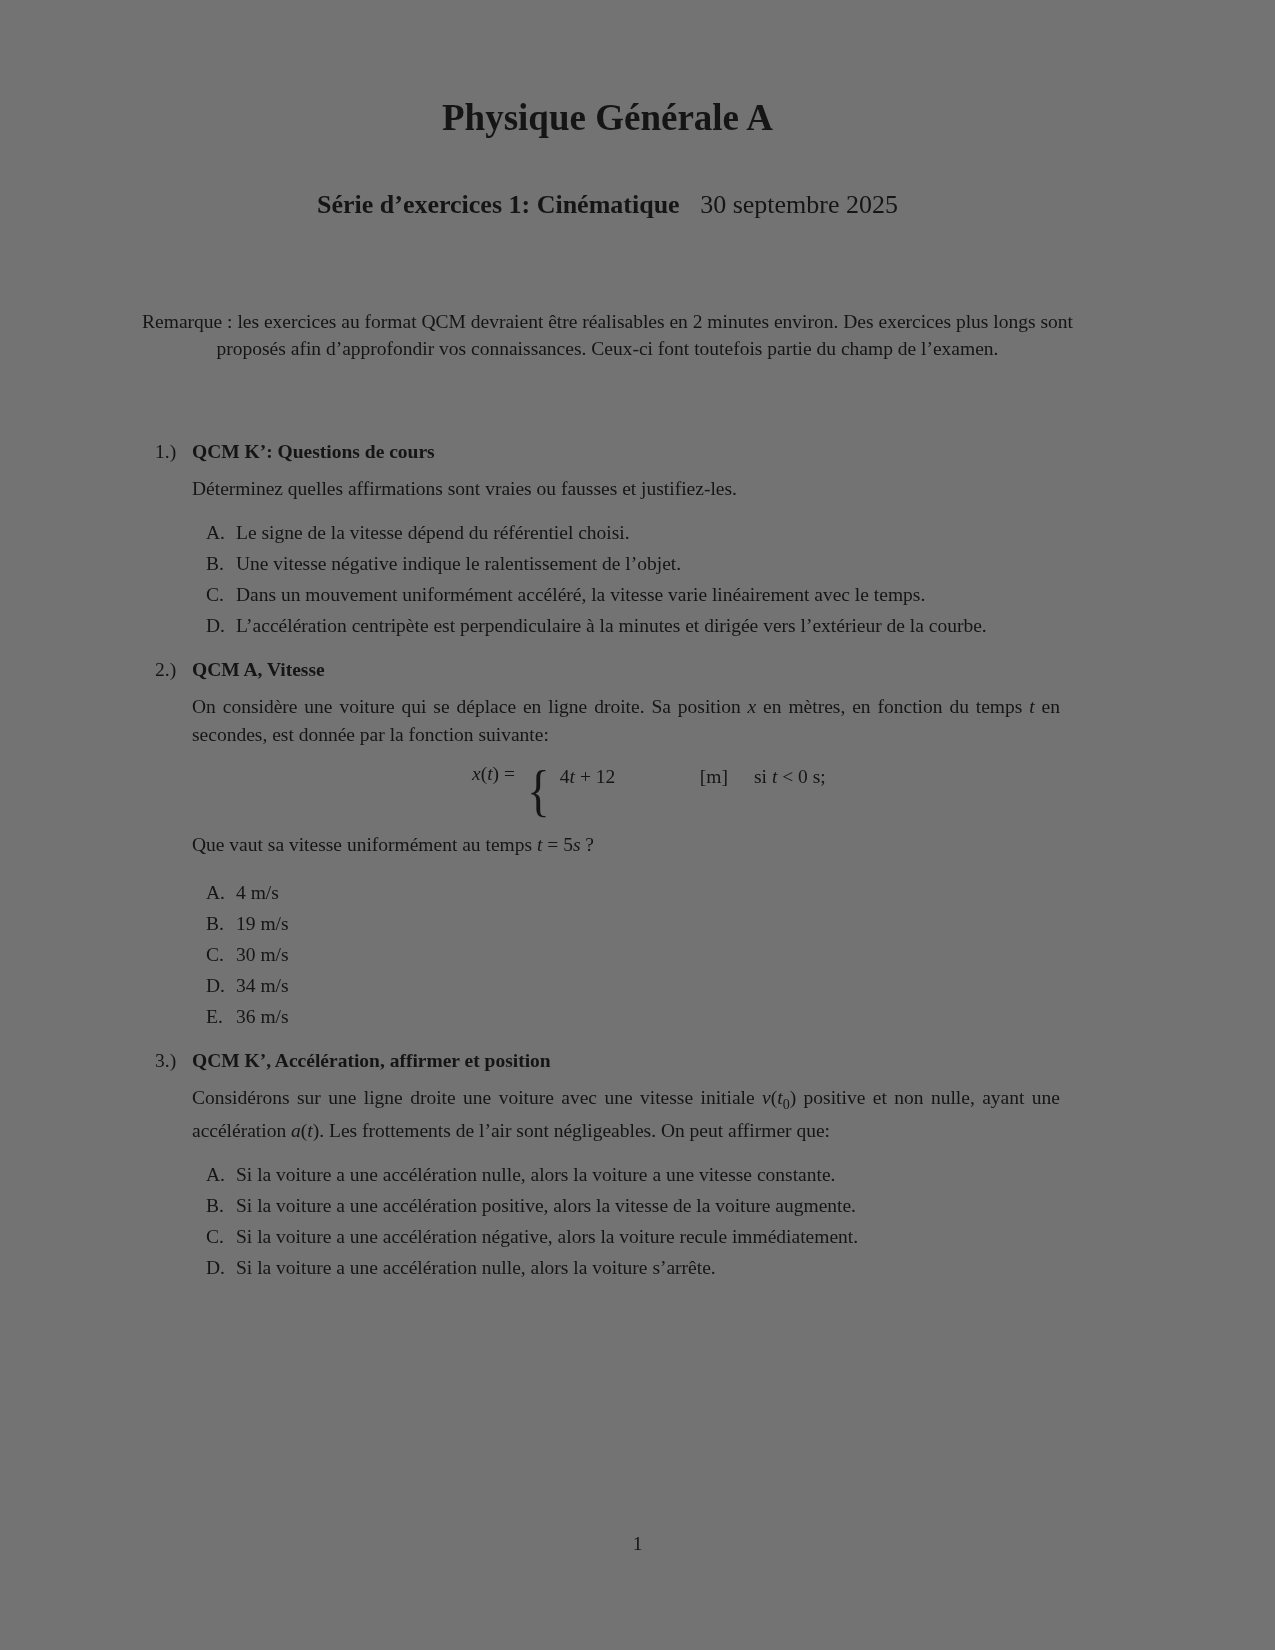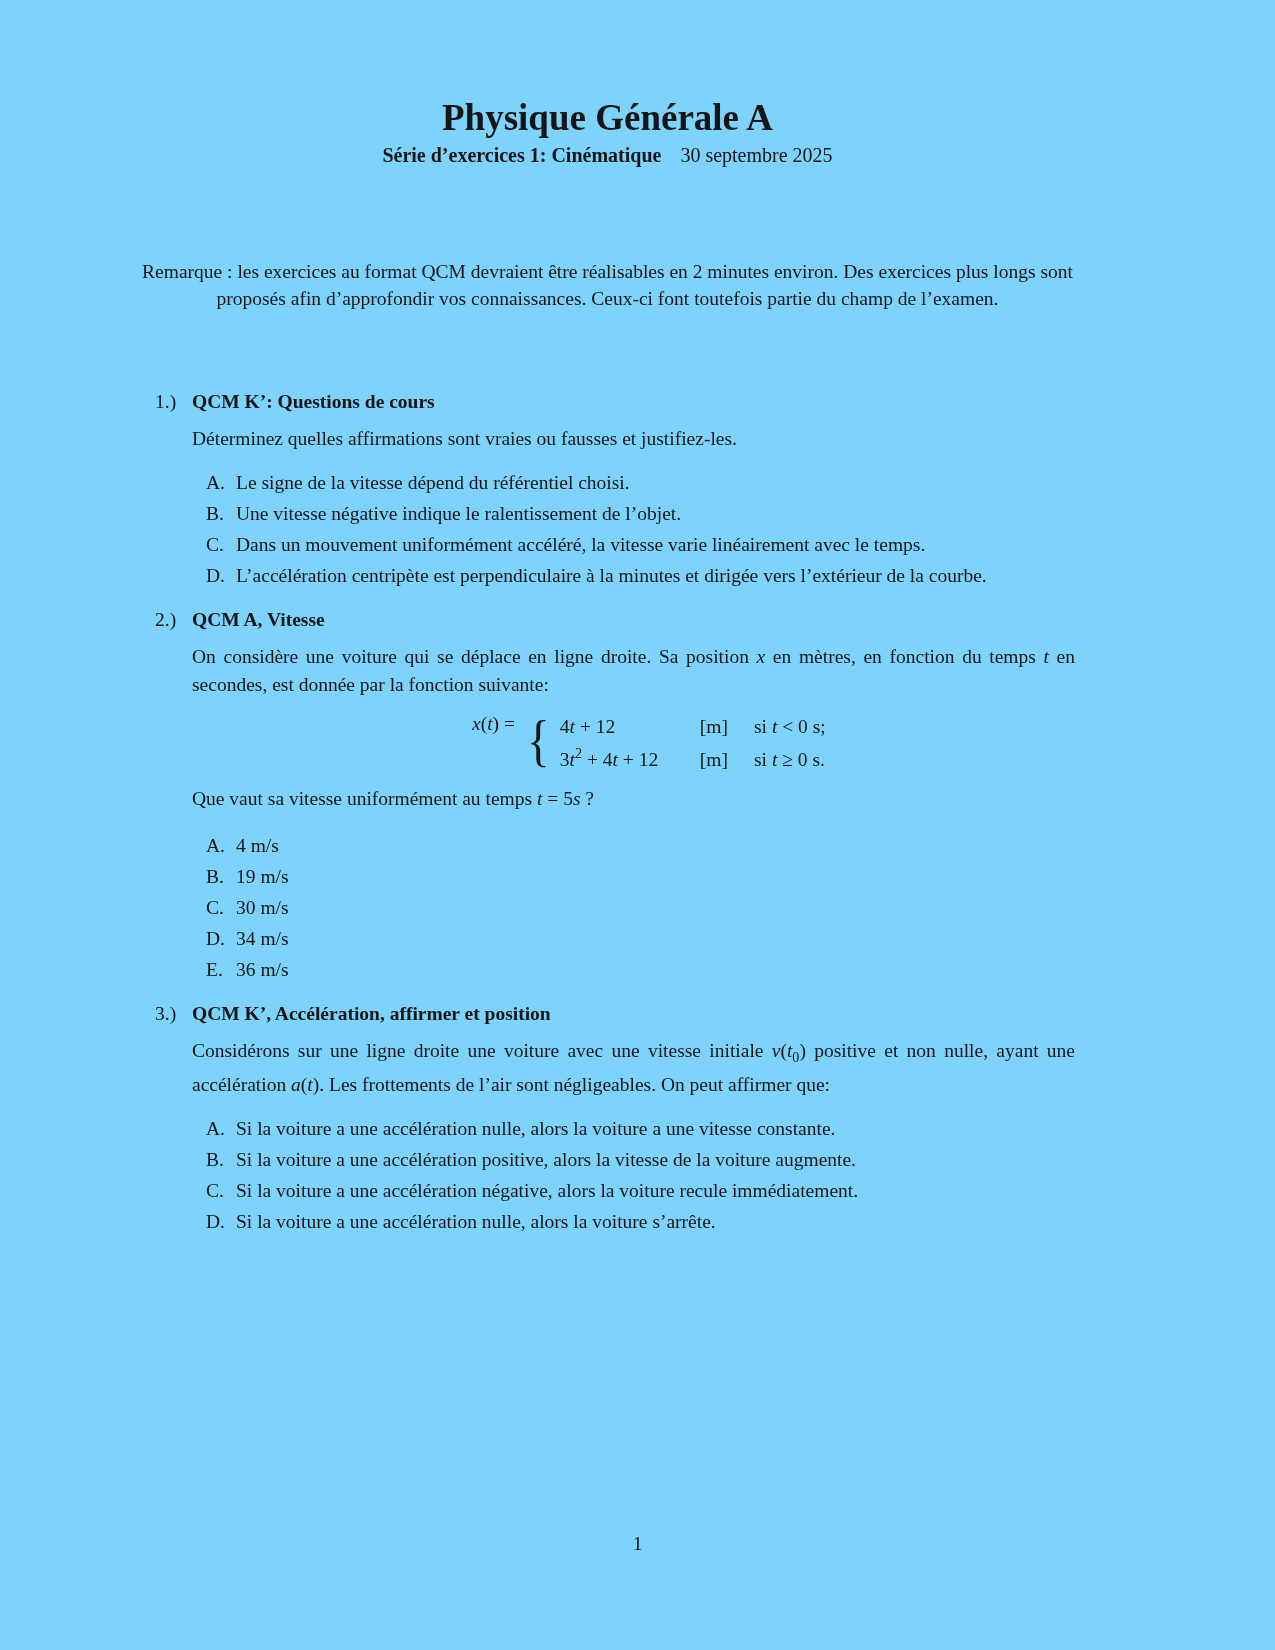--- a/index.html
+++ b/index.html
@@ -1,60 +1,61 @@
 <!DOCTYPE html>
 <html><head>
 <meta charset="utf-8">
 <style>
   html, body { margin: 0; padding: 0; background: #e8e8e8; }
   .page {
     position: relative;
     width: 1275px;
     height: 1650px;
     margin: 0 auto;
-    background: #7dd3fc;
+    background: #737373;
     color: #151515;
     font-family: "Liberation Serif", "DejaVu Serif", serif;
     font-size: 19.5px;
     overflow: hidden;
   }
   .content {
     position: absolute;
     left: 140px;
     top: 0;
     width: 935px;
   }
   .doc-title {
     margin: 96px 0 0 0;
     text-align: center;
     font-size: 37px;
     font-weight: bold;
     line-height: 44px;
   }
   .doc-subtitle {
-    text-align: center;
-    font-size: 20px;
+    margin-top: 50px;
+    text-align: center;
+    font-size: 26px;
     line-height: 30px;
   }
   .doc-subtitle .b { font-weight: bold; }
   .doc-subtitle .date { margin-left: 14px; font-weight: normal; }
   .remark {
     margin-top: 88px;
     text-align: center;
     line-height: 27px;
   }
   .exercise { margin-top: 0; }
   .ex-head {
     display: flex;
     line-height: 27px;
   }
   .ex-num { width: 37px; padding-left: 15px; box-sizing: content-box; flex: none; }
   .ex-title { font-weight: bold; }
   .ex-content { margin-left: 52px; }
-  .ex-intro { margin: 10px 0 0 0; line-height: 28px; text-align: justify; }
+  .ex-intro { margin: 10px 15px 0 0; line-height: 28px; text-align: justify; }
   .opts { margin-top: 16px; }
   .opt {
     display: flex;
     line-height: 28px;
     margin-bottom: 3px;
   }
   .opt-label { width: 30px; padding-left: 14px; flex: none; }
   .opt-text { flex: 1; }
   .mi { font-style: italic; }
   sup { font-size: 0.72em; }
@@ -146,25 +147,20 @@
         <div class="equation">
           <span class="eq-lhs"><span class="mi">x</span><span>(</span><span class="mi">t</span><span>) =</span></span>
           <span class="eq-brace">{</span>
           <table class="cases">
             <tbody>
                 <tr>
               <td class="expr"><span>4</span><span class="mi">t</span><span> + 12</span></td>
               <td class="unit">[m]</td>
               <td class="cond"><span>si </span><span class="mi">t</span><span> &lt; 0 s;</span></td>
             </tr>
-            <tr>
-              <td class="expr"><span>3</span><span class="mi">t</span><sup>2</sup><span> + 4</span><span class="mi">t</span><span> + 12</span></td>
-              <td class="unit">[m]</td>
-              <td class="cond"><span>si </span><span class="mi">t</span><span> ≥ 0 s.</span></td>
-            </tr>
           </tbody>
             </table>
         </div>
 
         <p class="question"><span>Que vaut sa vitesse uniformément au temps </span><span class="mi">t</span><span> = 5</span><span class="mi">s</span><span> ?</span></p>
 
         <div class="opts">
           <div class="opt">
             <span class="opt-label">A.</span>
             <span class="opt-text">4 m/s</span>

